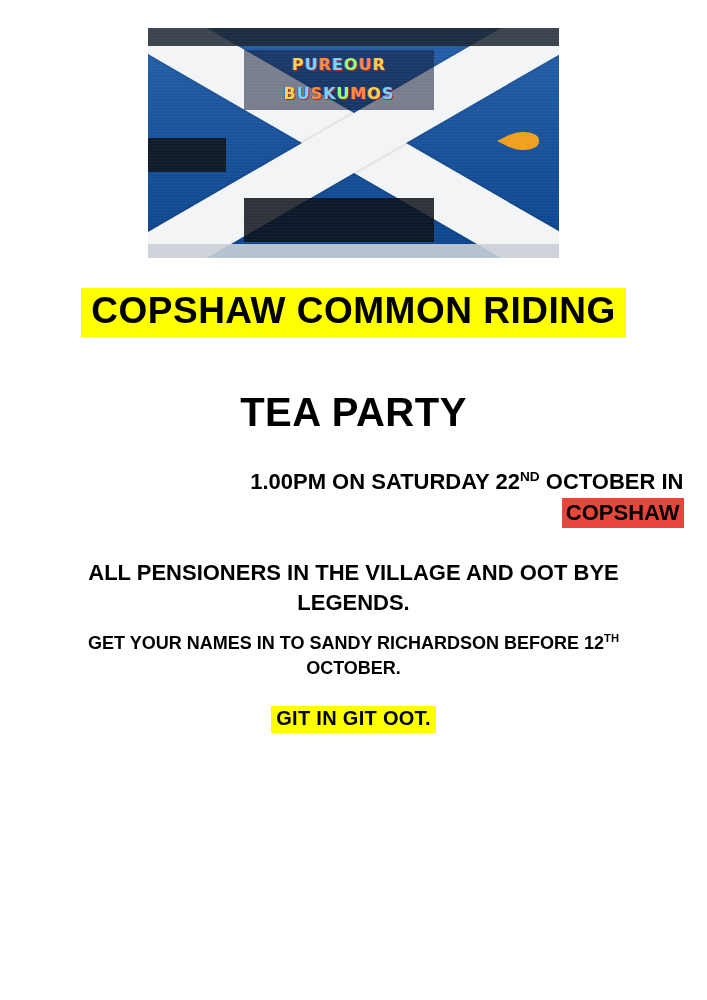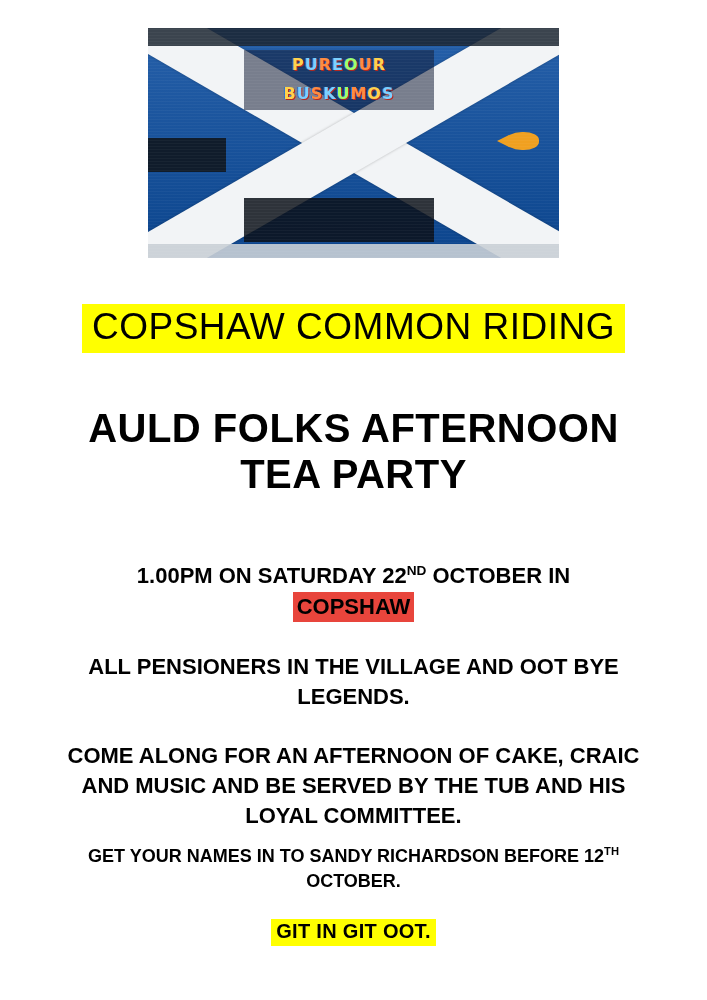--- a/index.html
+++ b/index.html
@@ -129,43 +129,43 @@
   .photo-noise {
     position: absolute;
     inset: 0;
     background-image:
       repeating-linear-gradient(0deg, rgba(255,255,255,0.035) 0 1px, rgba(0,0,0,0.0) 1px 3px);
     pointer-events: none;
   }
 
   
   .title-highlight {
-    margin-top: 46px;
+    margin-top: 30px;
     background: #ffff00;
     padding: 2px 10px 4px 10px;
     font-size: 37px;
-    font-weight: normal;
+    font-weight: bold;
     letter-spacing: 0.5px;
     line-height: 1.15;
     white-space: nowrap;
   }
   .headline {
     margin-top: 52px;
     font-size: 40px;
     font-weight: bold;
     text-align: center;
     line-height: 1.15;
     letter-spacing: 0.5px;
     width: 660px;
   }
   .when-line {
-    margin-top: 64px;
+    margin-top: 32px;
     font-size: 22px;
     font-weight: bold;
-    text-align: center;
+    text-align: right;
     line-height: 1.35;
     width: 660px;
   }
   sup {
     font-size: 0.62em;
     vertical-align: super;
     line-height: 0;
   }
   .venue {
     display: inline-block;
@@ -213,33 +213,31 @@
     <div class="fish">
       <div class="tail"></div>
       <div class="body"></div>
     </div>
     <div class="photo-noise"></div>
   </div>
 
   <div class="title-highlight">COPSHAW COMMON RIDING</div>
 
   <div class="headline">
-    <div>AULD FOLKS AFTERNOON</div>
     <div>TEA PARTY</div>
   </div>
 
   <div class="when-line">
     <span>1.00PM ON SATURDAY 22</span><sup>ND</sup><span> OCTOBER IN</span>
     <br>
     <span class="venue">COPSHAW</span>
   </div>
 
   <div class="para p1">ALL PENSIONERS IN THE VILLAGE AND OOT BYE LEGENDS.</div>
 
-  <div class="para p2">COME ALONG FOR AN AFTERNOON OF CAKE, CRAIC AND MUSIC AND BE SERVED BY THE TUB AND HIS LOYAL COMMITTEE.</div>
 
   <div class="para p3">
     <span>GET YOUR NAMES IN TO SANDY RICHARDSON BEFORE 12</span><sup>TH</sup><span> OCTOBER.</span>
   </div>
 
   <div class="footer-highlight">GIT IN GIT OOT.</div>
 
 </div>
 
 </body></html>

